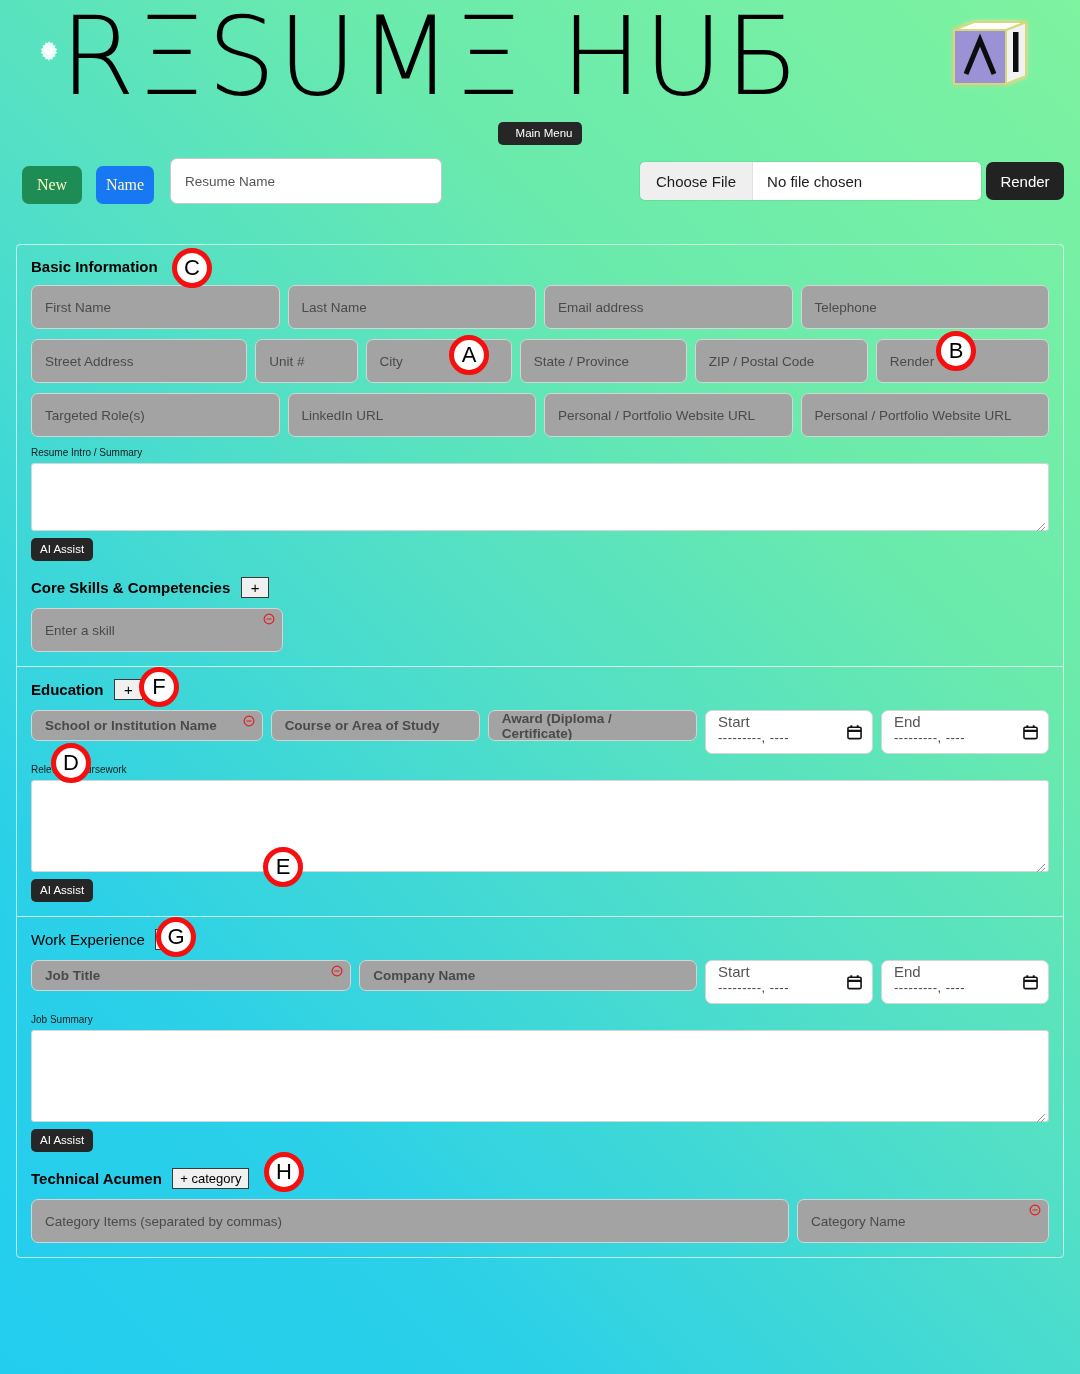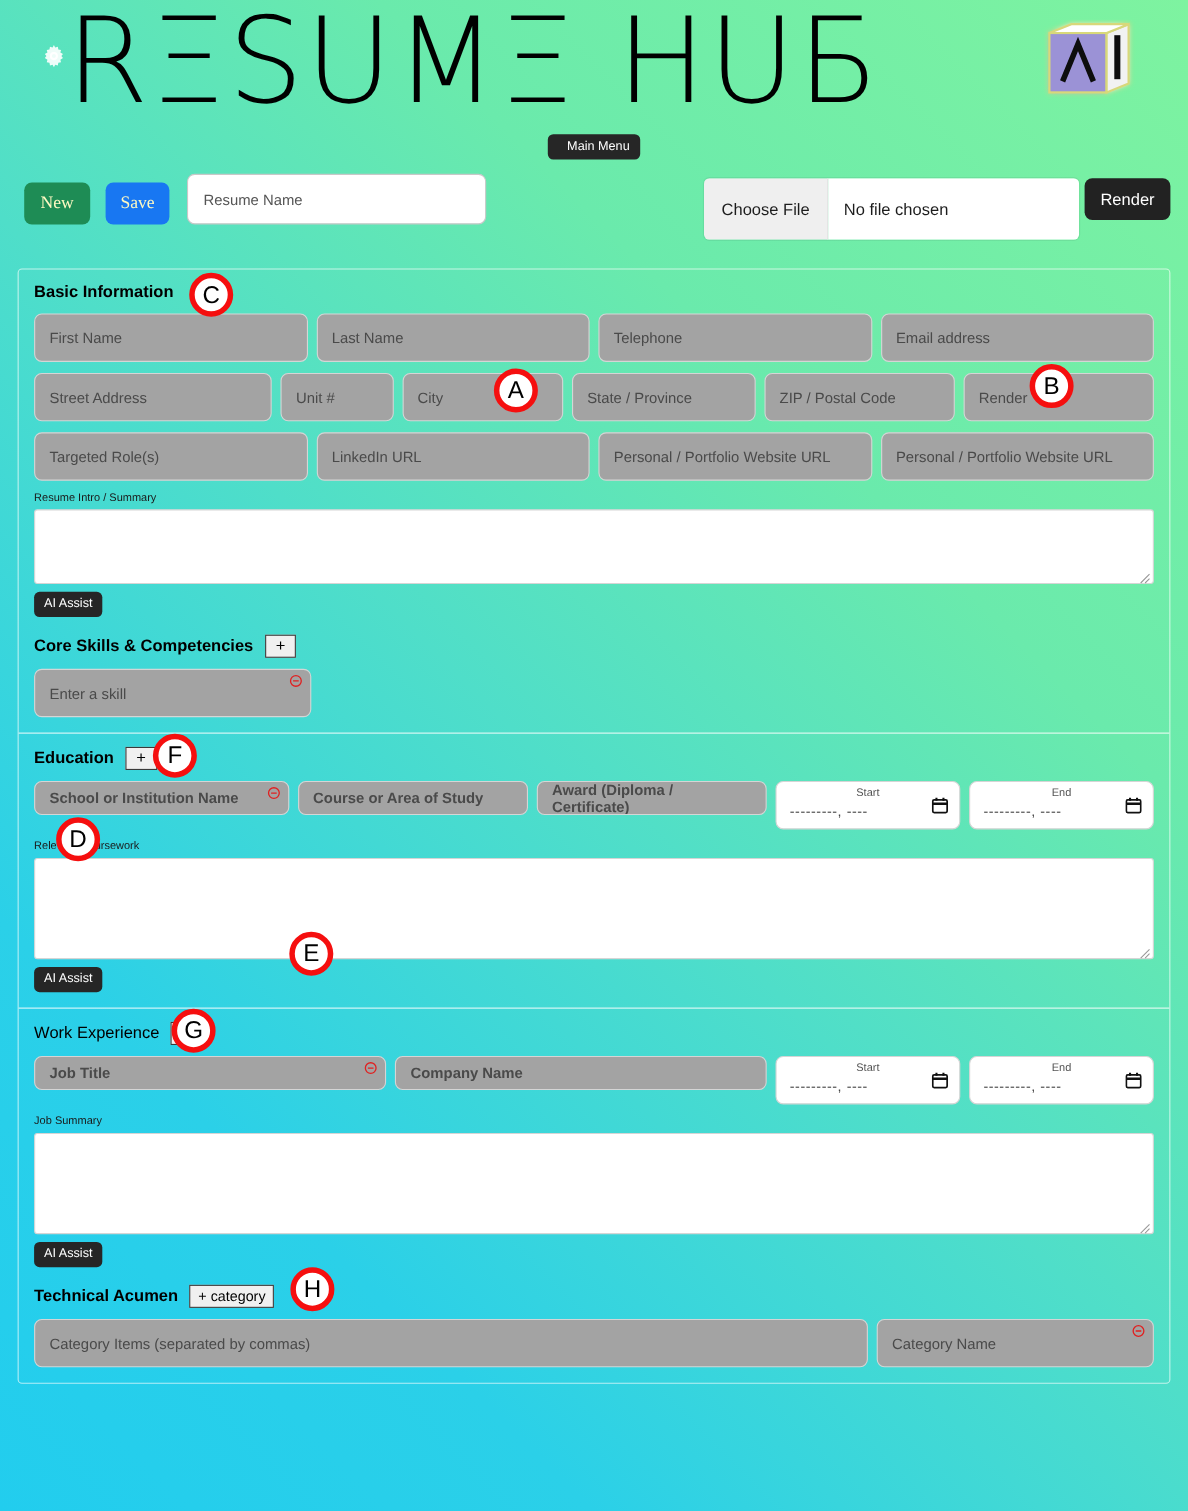--- a/index.html
+++ b/index.html
@@ -86,21 +86,21 @@
     color: #333;
     padding: 0 14px;
     font-family: "Liberation Sans", sans-serif;
   }
   .resume-name-input::placeholder { color:#555; }
 
   .file-group {
     position: absolute;
     left: 640px; top: 4px;
     display: flex;
-    height: 56px;
+    height: 38px;
     border-radius: 5px;
     overflow: hidden;
     box-shadow: 0 0 0 1px rgba(0,0,0,0.06);
   }
   .choose-file-btn {
     background: #efefef;
     border: none;
     border-right: 1px solid #e2e2e2;
     font-size: 15px;
     color: #1d1d1d;
@@ -250,21 +250,21 @@
   .date-field {
     position: relative;
     background: #fff;
     border: 1px solid #d5d5d5;
     border-radius: 7px;
     height: 44px;
     padding: 4px 12px 0 12px;
     font-family: "Liberation Sans", sans-serif;
     overflow:hidden;
   }
-  .date-label { font-size: 10px; color: #555; line-height: 14px; text-align: center; }
+  .date-label { font-size: 15px; color: #555; line-height: 14px; }
   .date-value { font-size: 13px; color: #444; letter-spacing: 0.5px; line-height: 18px; }
   .cal-icon { position: absolute; right: 10px; top: 13px; width: 15px; height: 16px; color:#111; }
 </style>
 </head>
 <body>
 
 <div class="header">
   <span class="gear-icon">
     <svg viewBox="0 0 24 24" width="22" height="22" fill="currentColor">
       <path d="M12 8a4 4 0 100 8 4 4 0 000-8zm0 6a2 2 0 110-4 2 2 0 010 4z"></path>
@@ -293,43 +293,43 @@
     </svg>
   </span>
 </div>
 
 <div class="mainmenu-wrap">
   <button class="mainmenu-btn">Main Menu</button>
 </div>
 
 <div class="toolbar">
   <button class="btn-new">New</button>
-  <button class="btn-save">Save</button>
+  <button class="btn-save">Name</button>
   <input class="resume-name-input" type="text" placeholder="Resume Name" style="">
   <div class="marker" style="left:449px; top:177px;">A</div>
 
   <div class="file-group">
     <button class="choose-file-btn">Choose File</button>
     <div class="file-chosen-label">No file chosen</div>
   </div>
   <div class="marker" style="left:936px; top:173px;">B</div>
   <button class="btn-render">Render</button>
 </div>
 
 <div class="form-panel">
 
   <div class="section">
     <span class="section-title">Basic Information</span>
     <div class="marker" style="left:155px; top:3px;">C</div>
 
     <div class="row">
       <div class="field" style="flex:1.02">First Name</div>
       <div class="field" style="flex:1.02">Last Name</div>
+      <div class="field" style="flex:1.02">Email address</div>
       <div class="field" style="flex:1.02">Telephone</div>
-      <div class="field" style="flex:1.02">Email address</div>
     </div>
 
     <div class="row">
       <div class="field" style="flex:2.10">Street Address</div>
       <div class="field" style="flex:0.83">Unit #</div>
       <div class="field" style="flex:1.32">City</div>
       <div class="field" style="flex:1.55">State / Province</div>
       <div class="field" style="flex:1.62">ZIP / Postal Code</div>
       <div class="field" style="flex:1.62">Render</div>
     </div>

